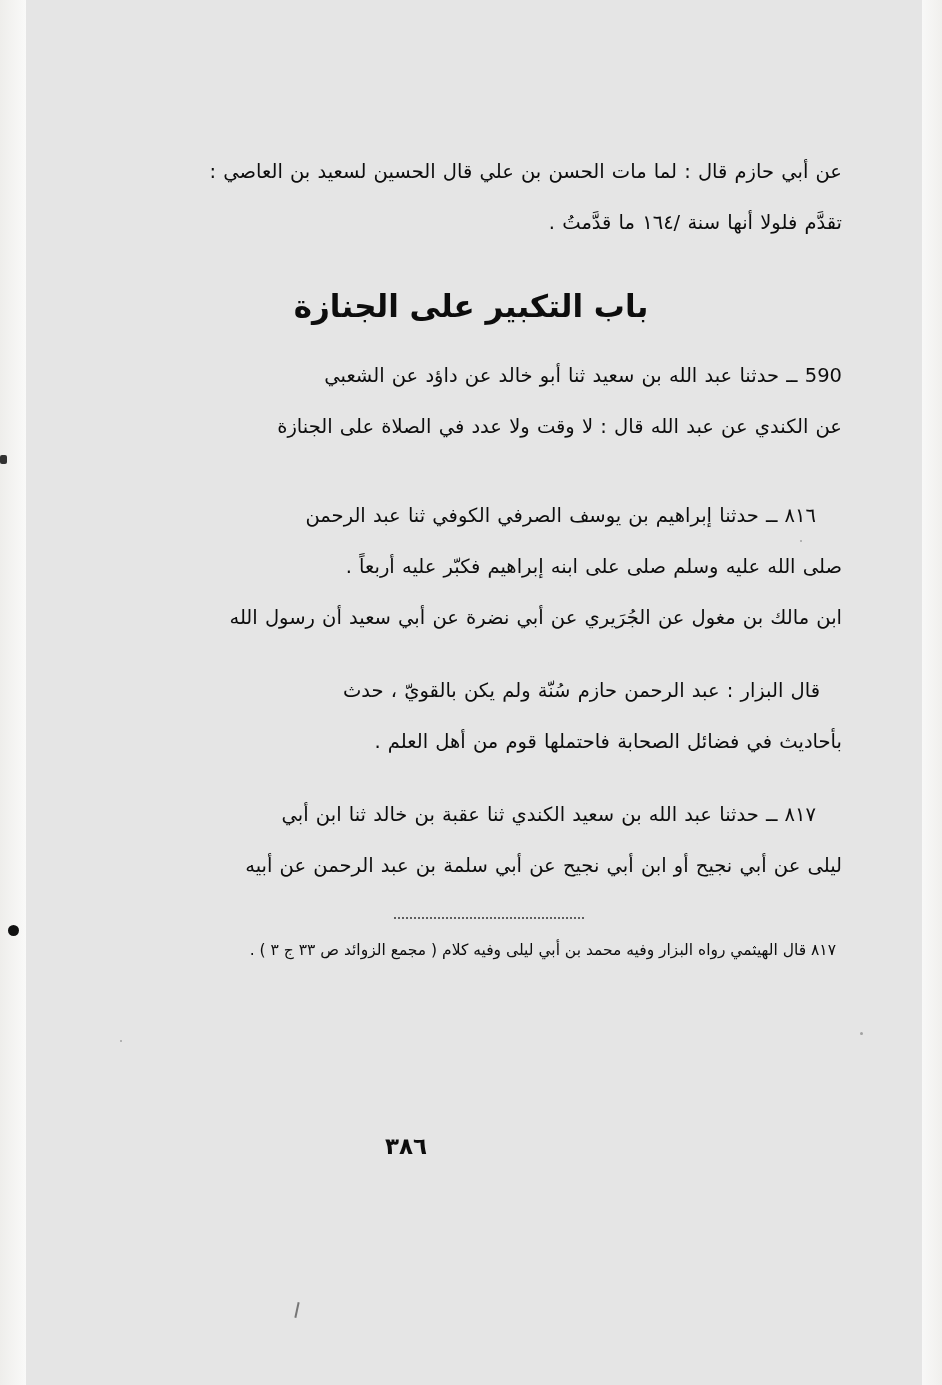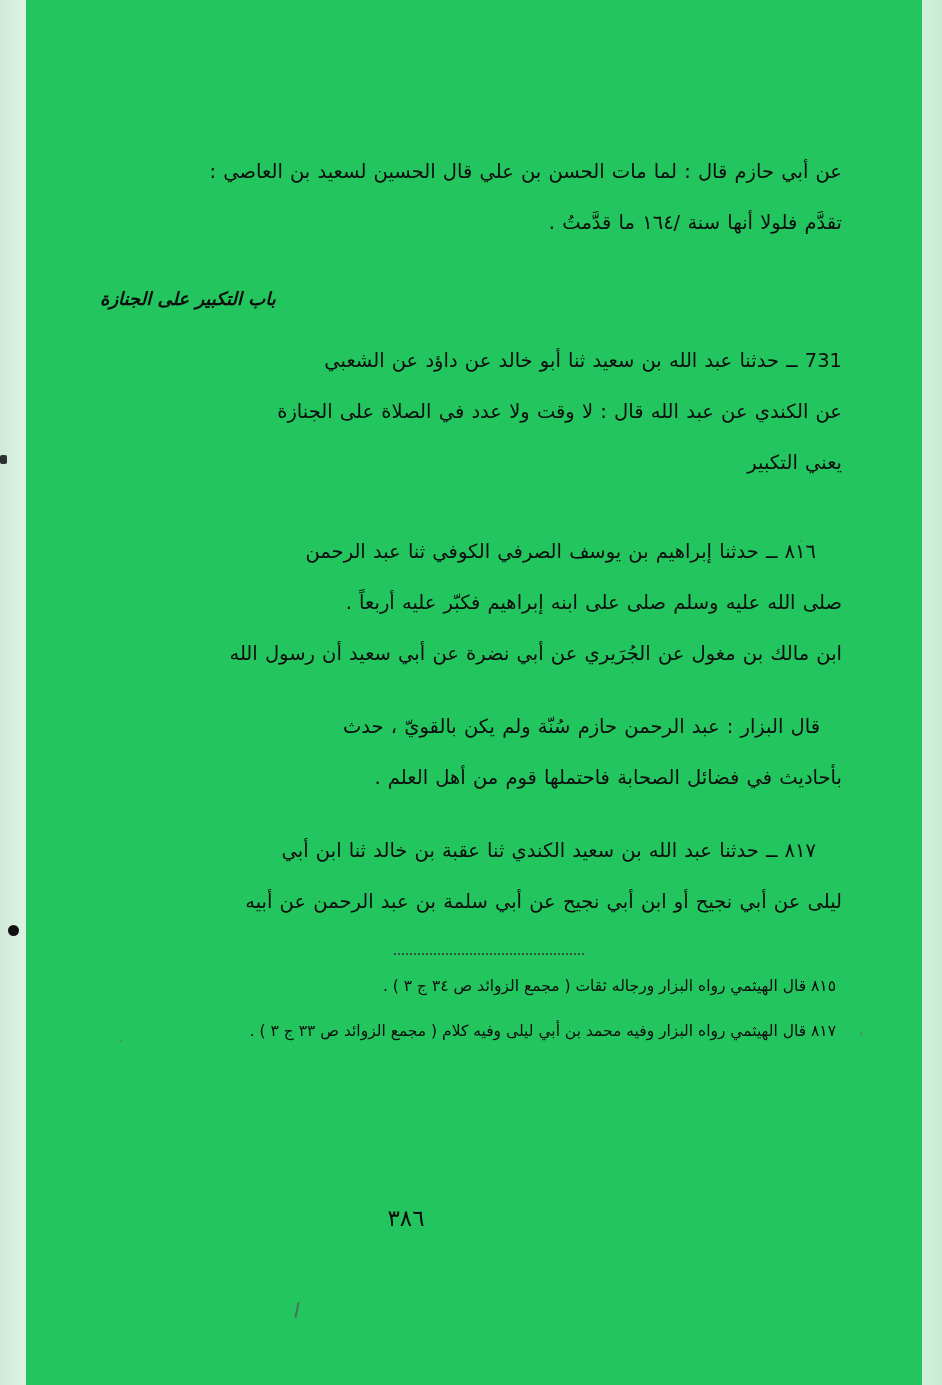--- a/index.html
+++ b/index.html
@@ -12,21 +12,21 @@
     height: 1385px;
     position: relative;
     font-family: "DejaVu Sans", "Liberation Sans", sans-serif;
     color: #0d0d0d;
     overflow: hidden;
   }
 
   .page {
     position: absolute;
     inset: 0;
-    background: #22c55e;
+    background: #e5e5e5;
   }
 
   
   .scan-edge-left {
     position: absolute;
     top: 0;
     left: 0;
     width: 26px;
     height: 100%;
     background: linear-gradient(to right, #f0efec 0%, #fdfdfc 100%);
@@ -62,26 +62,25 @@
   }
 
   .opening {
     margin-bottom: 44px;
   }
   .opening .line2 {
     text-align: left;
   }
 
   .chapter {
-    text-align: left;
-    font-size: 18px;
+    text-align: center;
+    font-size: 31px;
     font-weight: bold;
     margin: 34px 0 30px 0;
     letter-spacing: 0.5px;
-    font-style: italic;
   }
   .chapter-2 {
     margin-top: 42px;
     margin-bottom: 34px;
   }
 
   .block {
     margin-bottom: 30px;
   }
   .block-816 {
@@ -116,26 +115,26 @@
   }
   .footnote {
     margin-bottom: 2px;
     text-align: justify;
     text-align-last: right;
     padding-right: 6px;
   }
 
   .page-number {
     position: absolute;
-    top: 1205px;
+    top: 1133px;
     left: 0;
     width: 812px;
     text-align: center;
     font-size: 23px;
-    font-weight: normal;
+    font-weight: bold;
     letter-spacing: 1px;
   }
 
   
   .ink-dot {
     position: absolute;
     background: #111;
     border-radius: 50%;
   }
   .ink-dot.d1 { left: 8px; top: 925px; width: 11px; height: 11px; }
@@ -177,23 +176,22 @@
   <div class="content">
 
     <div class="opening">
       <p class="para">عن أبي حازم قال : لما مات الحسن بن علي قال الحسين لسعيد بن العاصي :</p>
       <p class="para line2">تقدَّم فلولا أنها سنة /١٦٤ ما قدَّمتُ .</p>
     </div>
 
     <h2 class="chapter">باب التكبير على الجنازة</h2>
 
     <div class="block">
-      <p class="para">731 ــ حدثنا عبد الله بن سعيد ثنا أبو خالد عن داؤد عن الشعبي</p>
+      <p class="para">590 ــ حدثنا عبد الله بن سعيد ثنا أبو خالد عن داؤد عن الشعبي</p>
       <p class="para">عن الكندي عن عبد الله قال :  لا وقت  ولا عدد في الصلاة على الجنازة</p>
-      <p class="para">يعني التكبير</p>
     </div>
 
     <div class="block block-816">
       <p class="para hang">٨١٦ ــ حدثنا إبراهيم بن يوسف الصرفي  الكوفي ثنا عبد الرحمن</p>
       <p class="para">صلى الله عليه وسلم صلى على ابنه إبراهيم فكبّر عليه أربعاً .</p>
       <p class="para">ابن مالك بن مغول عن الجُرَيري عن أبي نضرة عن أبي سعيد أن رسول الله</p>
     </div>
 
     <div class="block">
       <p class="para hang-sm">قال البزار : عبد الرحمن حازم سُنّة ولم يكن بالقويّ ، حدث</p>
@@ -202,20 +200,19 @@
 
 
     <div class="block block-817">
       <p class="para hang">٨١٧ ــ حدثنا عبد الله بن سعيد الكندي ثنا عقبة بن خالد ثنا ابن أبي</p>
       <p class="para">ليلى عن أبي نجيح أو ابن أبي نجيح عن أبي سلمة بن عبد الرحمن عن أبيه</p>
     </div>
 
     <div class="fn-rule"></div>
 
     <div class="footnotes">
-      <p class="footnote">٨١٥ قال الهيثمي رواه البزار ورجاله ثقات ( مجمع الزوائد ص ٣٤ ج ٣ ) .</p>
       <p class="footnote">٨١٧ قال الهيثمي رواه البزار وفيه محمد بن أبي ليلى وفيه كلام ( مجمع الزوائد ص ٣٣ ج ٣ ) .</p>
     </div>
 
   </div>
 
   <div class="page-number">٣٨٦</div>
 </div>
 
 </body></html>

